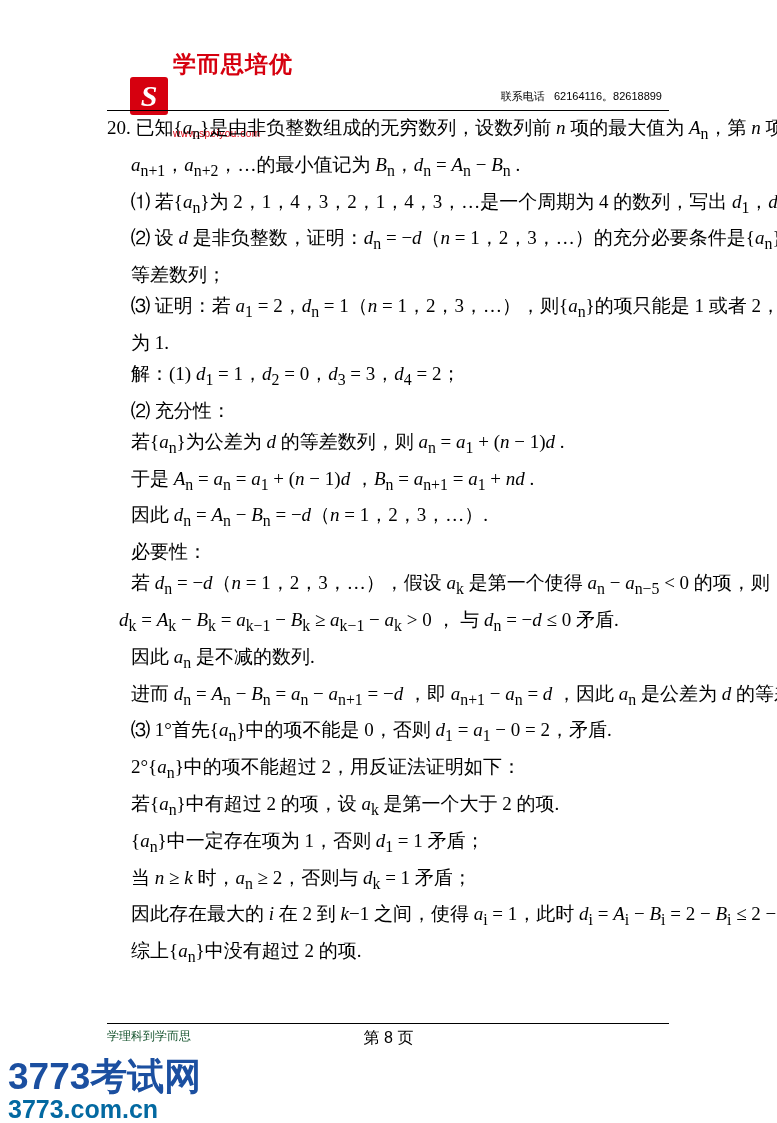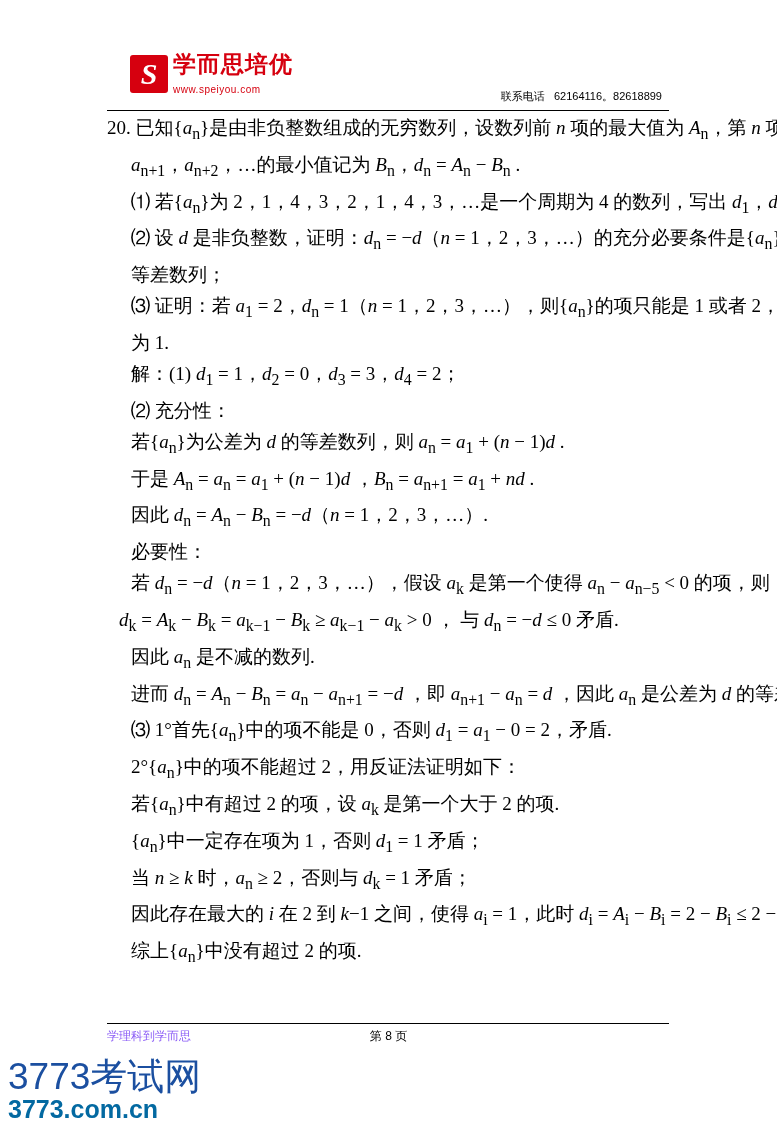--- a/index.html
+++ b/index.html
@@ -46,20 +46,21 @@
     font-weight: bold;
     font-style: italic;
     line-height: 38px;
     text-align: center;
     margin-right: 5px;
   }
   .logo-text-col {
     display: flex;
     flex-direction: column;
     justify-content: center;
+    gap: 44px;
   }
   .logo-cn {
     font-family: "Liberation Sans", sans-serif;
     font-size: 23px;
     font-weight: bold;
     color: #d6000f;
     letter-spacing: 1px;
     line-height: 25px;
   }
   .logo-url {
@@ -110,51 +111,51 @@
     top: 1028px;
     width: 777px;
     height: 22px;
   }
   .footer-left {
     position: absolute;
     left: 107px;
     top: 0;
     font-family: "Liberation Sans", sans-serif;
     font-size: 12px;
-    color: #8b5cf6;
+    color: #14532d;
   }
   .footer-center {
     position: absolute;
     left: 0;
     top: 0;
     width: 777px;
     text-align: center;
     font-family: "Liberation Sans", sans-serif;
-    font-size: 12px;
+    font-size: 16px;
     color: #000000;
   }
   .footer-rule {
     position: absolute;
     left: 107px;
     top: 1023px;
     width: 562px;
     height: 1px;
     background: #000000;
   }
   
   .watermark {
     position: absolute;
     left: 8px;
     top: 1058px;
     width: 250px;
   }
   .wm-big {
     font-family: "Liberation Sans", sans-serif;
     font-size: 37px;
-    font-weight: normal;
+    font-weight: bold;
     color: #1b4fa0;
     line-height: 38px;
     letter-spacing: 0px;
   }
   .wm-small {
     font-family: "Liberation Sans", sans-serif;
     font-size: 25px;
     font-weight: bold;
     color: #1b4fa0;
     line-height: 27px;

